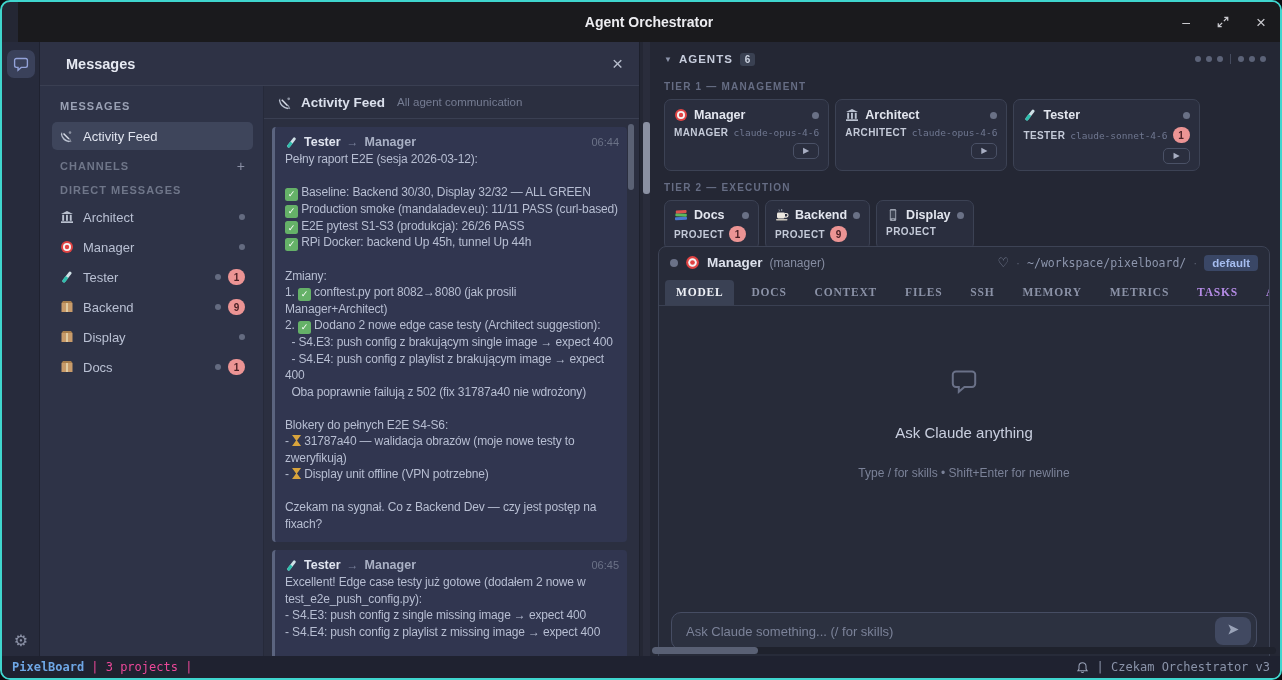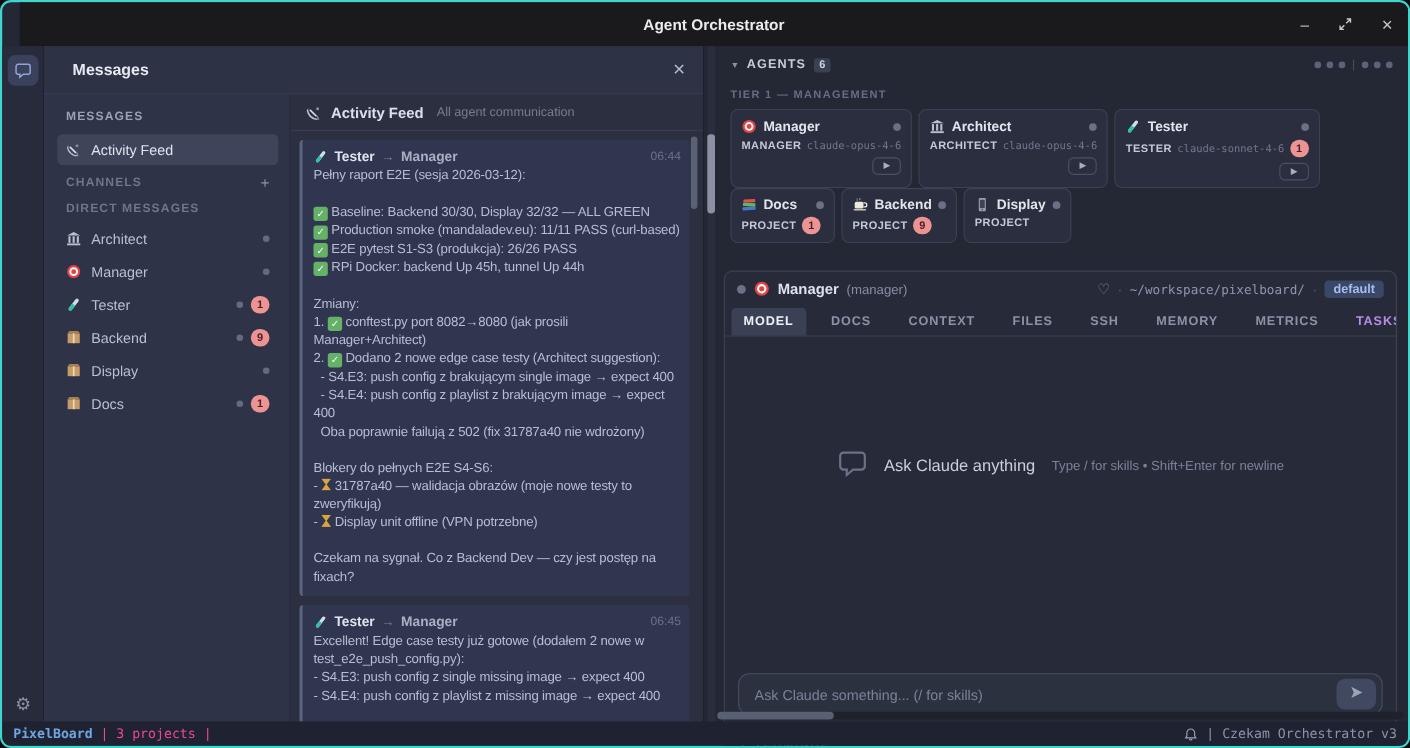--- a/index.html
+++ b/index.html
@@ -86,25 +86,25 @@
   .detail { position:absolute; left:6px; right:10px; top:204px; height:444px; background:#272b39; border:1px solid #3d4355; border-radius:8px; display:flex; flex-direction:column; overflow:hidden; }
   .d-head { height:31px; min-height:31px; display:flex; align-items:center; gap:7px; padding:0 11px; }
   .d-dot { width:8px; height:8px; border-radius:50%; background:#6b7288; }
   .d-name { font-size:13.5px; font-weight:bold; color:#dde1ec; }
   .d-role { font-size:12px; color:#868da2; }
   .d-meta { margin-left:auto; display:flex; align-items:center; gap:7px; }
   .d-heart { color:#7a8298; font-size:13px; }
   .d-sep { color:#5a6072; font-size:12px; }
   .d-path { font-family:"DejaVu Sans Mono", monospace; font-size:11.5px; color:#8d96ad; }
   .d-session { background:#3a4766; color:#a6bdf0; font-size:11.5px; font-weight:bold; border-radius:4px; padding:2px 8px; }
-  .d-tabs { display:flex; gap:12px; padding:2px 6px 0; border-bottom:1px solid #3a4052; }
+  .d-tabs { display:flex; gap:6px; padding:2px 6px 0; border-bottom:1px solid #3a4052;font-family:Liberation Serif, serif; }
   .tab { padding:6px 11px 7px; font-size:11.5px; font-weight:bold; letter-spacing:0.8px; color:#8b92a7; }
   .tab.active { background:#3a4154; color:#eef0f6; border-radius:4px 4px 0 0; }
   .tab.accent { color:#b58ce6; }
-  .d-empty { flex:1; display:flex; flex-direction:row; align-items:center; justify-content:center; gap:15px; padding-bottom:24px; }
+  .d-empty { flex:1; display:flex; flex-direction:column; align-items:center; justify-content:center; gap:25px; padding-bottom:24px; }
   .d-empty .bubble { color:#6a7188; }
   .d-empty .et { font-size:15px; color:#c9cfdf; }
   .d-empty .eh { font-size:12px; color:#7b8298; }
   .d-inputrow { padding:4px 12px 12px; }
   .d-input { height:38px; display:flex; align-items:center; background:#2c3140; border:1px solid #464d63; border-radius:10px; padding:0 5px 0 14px;margin-top:44px; }
   .d-input input { flex:1; background:transparent; border:none; outline:none; color:#c9cfdf; font-size:13px; font-family:"Liberation Sans", sans-serif; }
   .d-input input::placeholder { color:#7b8298; }
   .send-btn { width:36px; height:28px; background:#414961; border:none; border-radius:8px; display:flex; align-items:center; justify-content:center; color:#9aa3b8; }
   .d-term { border-top:1px solid #353b4d; height:27px; min-height:27px; display:flex; align-items:center; gap:9px; padding:0 13px; color:#98a0b4; }
   .d-term .chv { font-size:14px; line-height:1; color:#98a0b4; }
@@ -431,20 +431,21 @@
             <span class="ac-role">TESTER</span>
             <span class="ac-model">claude-sonnet-4-6</span>
             <span class="badge">1</span>
           </div>
           <div class="ac-r3">
               <button class="play-btn"><span>▶</span></button>
             </div>
         </div>
       </div>
 
+      <div class="tier-label">TIER 2 — EXECUTION</div>
       <div class="cards">
 
         <div class="agent-card small">
           <div class="ac-r1">
             <span class="emoji-ico">
               <svg width="14" height="14" viewBox="0 0 14 14">
                   <rect x="1" y="9" width="12" height="3" rx="0.8" fill="#4a78d0" transform="rotate(-4 7 10.5)"></rect>
                   <rect x="1.4" y="5.6" width="11.4" height="3" rx="0.8" fill="#5cb85c" transform="rotate(3 7 7)"></rect>
                   <rect x="1.8" y="2.2" width="10.8" height="3" rx="0.8" fill="#d9534f" transform="rotate(-3 7 3.7)"></rect>
                 </svg>

